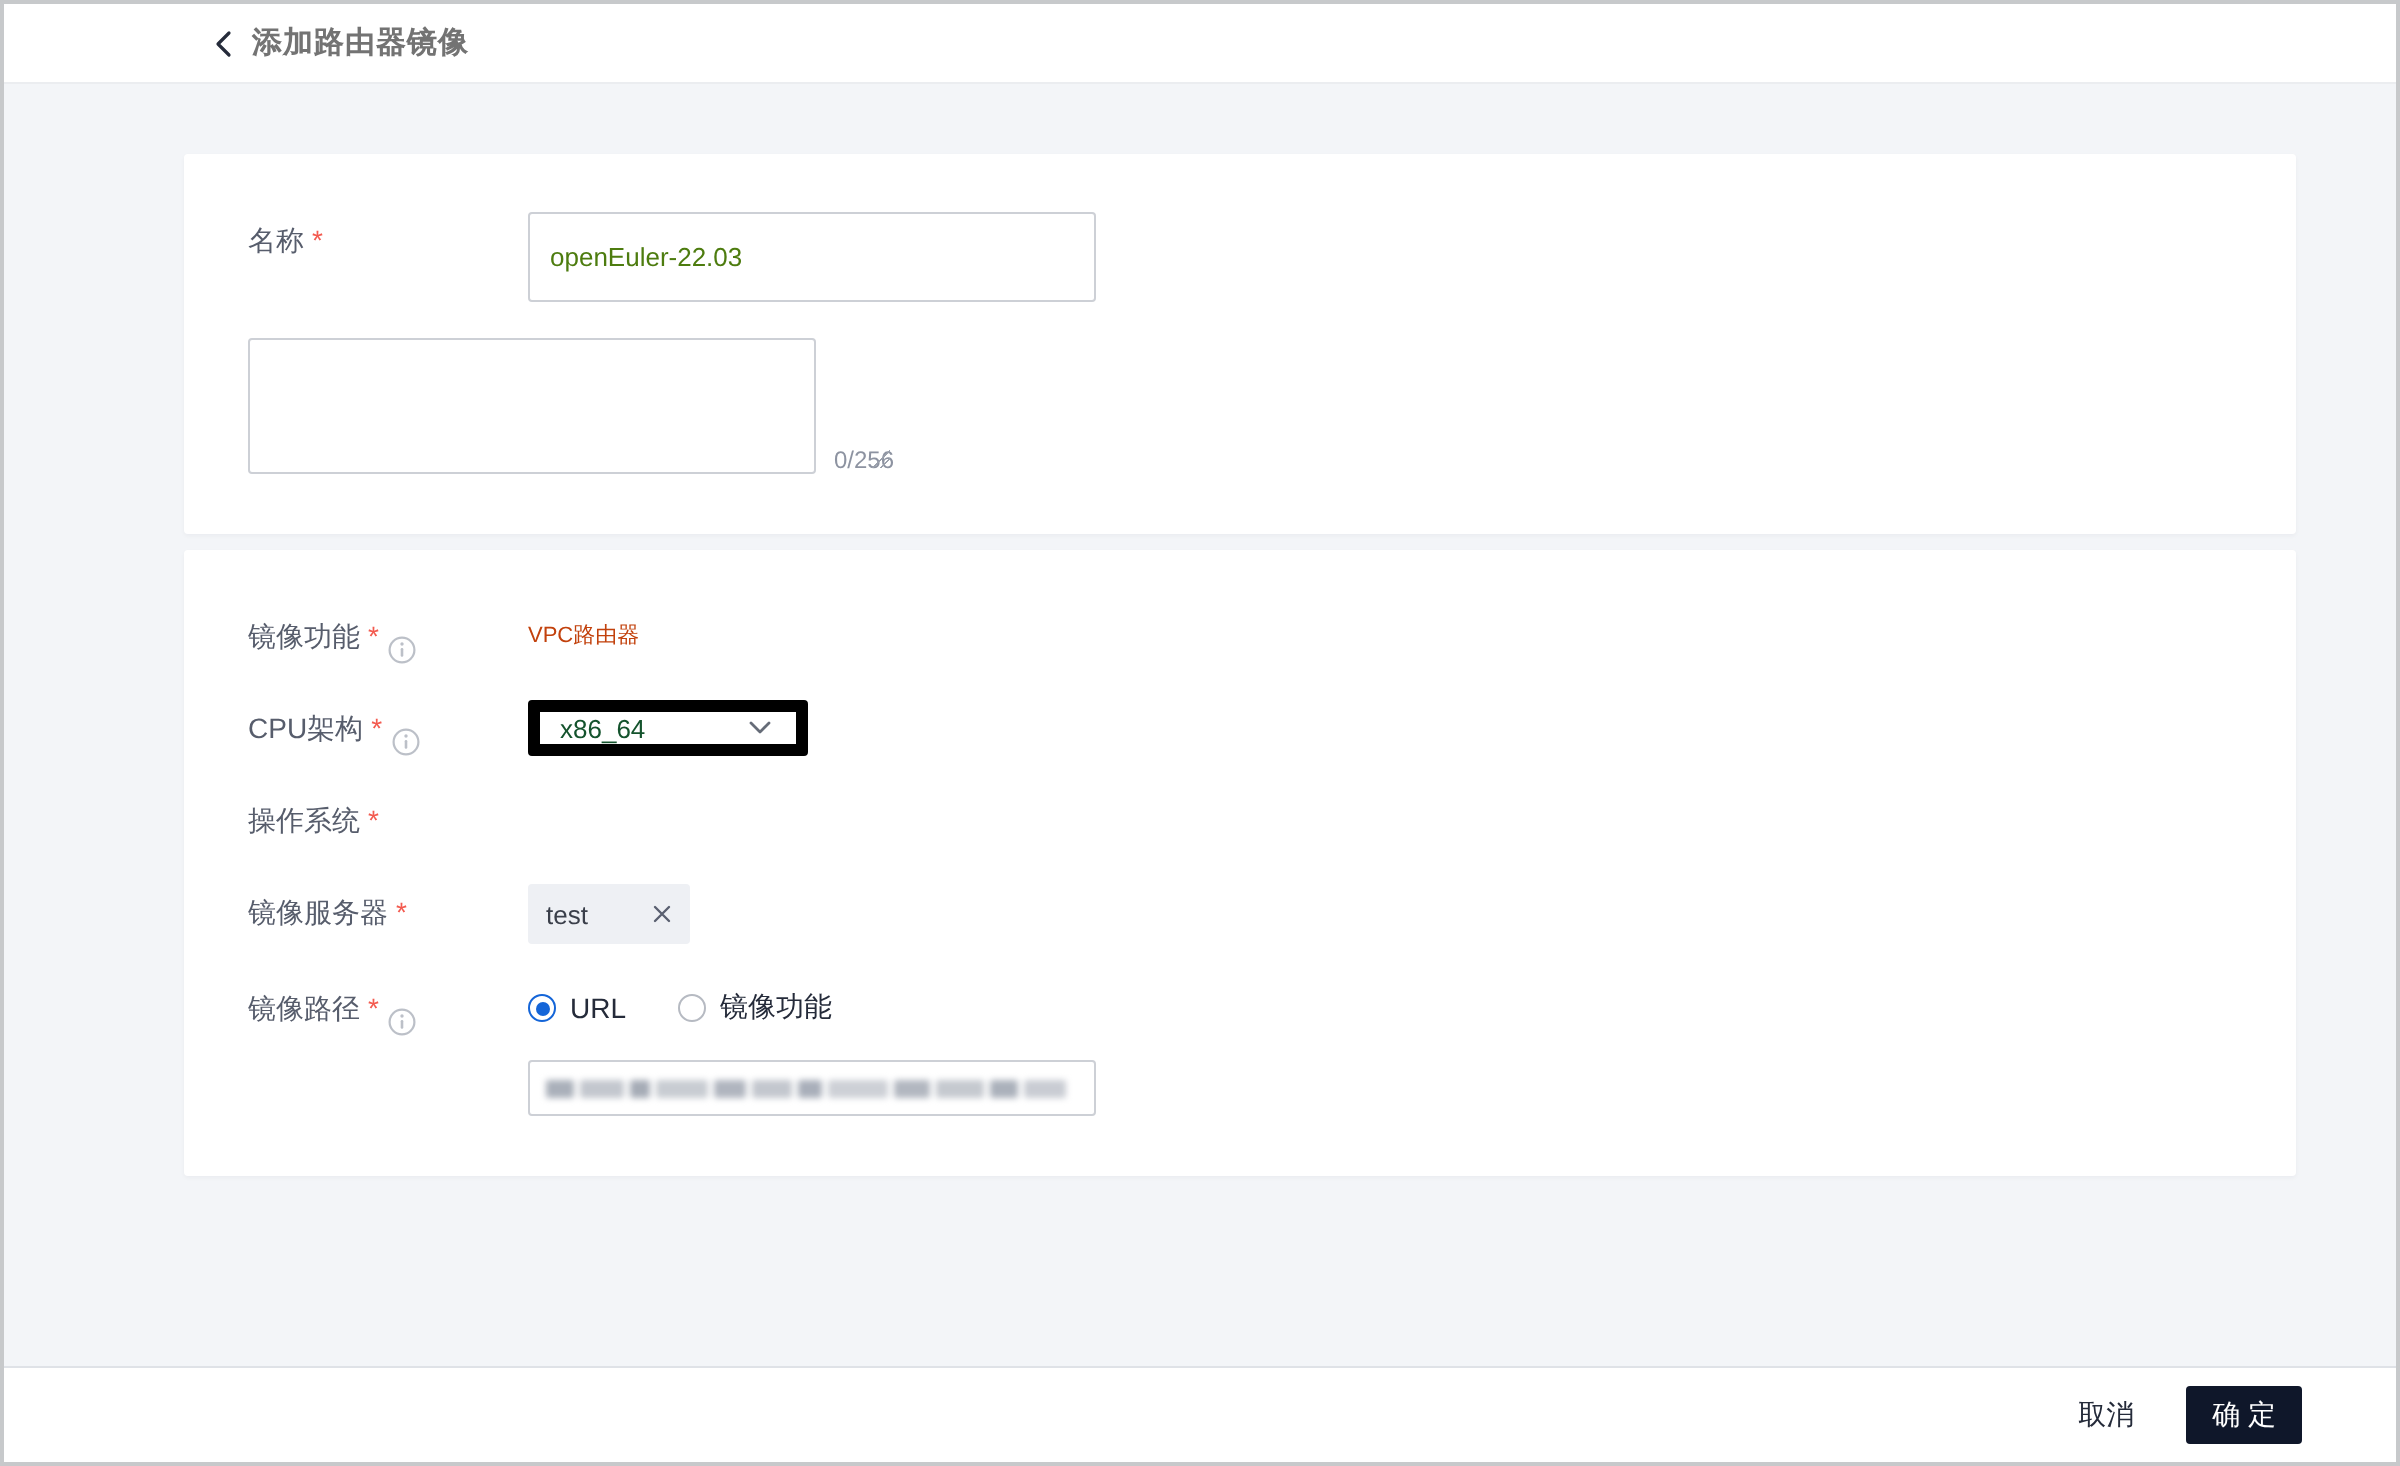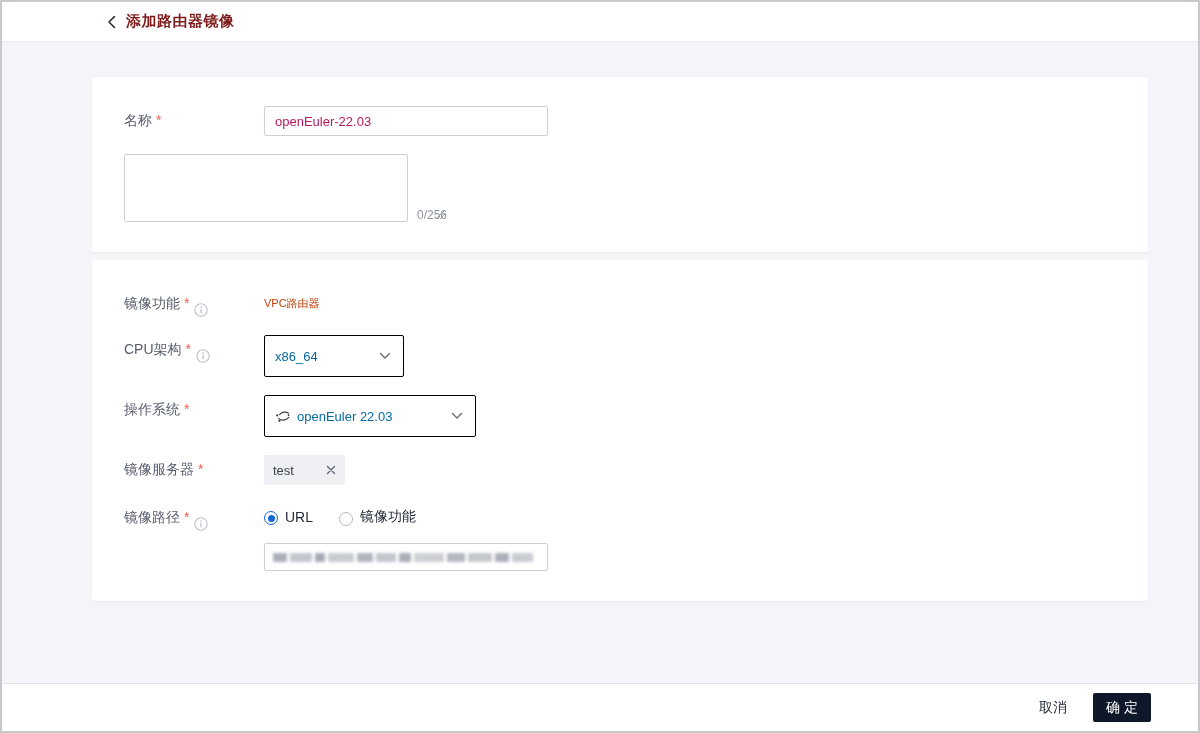--- a/index.html
+++ b/index.html
@@ -23,21 +23,21 @@
     border-bottom: 1px solid #ebedf0;
     display: flex; align-items: center;
     padding-left: 98px;
   }
   .back-btn {
     width: 22px; height: 22px;
     display: flex; align-items: center; justify-content: center;
     cursor: pointer; color: #252b3a;
   }
   .page-title {
-    font-weight: bold; font-size: 15px; color: #7f1d1d;
+    font-weight: bold; font-size: 15px; color: #737373;
     margin-left: 4px; letter-spacing: 0.5px;
   }
   
   .content { flex: 1 1 auto; overflow: hidden; padding-top: 35px; }
   .card {
     width: 1056px; margin-left: 90px;
     background: #ffffff; border-radius: 2px;
     box-shadow: 0 1px 2px rgba(20,30,50,0.04);
     padding: 29px 32px 12px 32px;
   }
@@ -52,65 +52,65 @@
   }
   .req { color: #f35b50; margin-left: 4px; font-size: 14px; line-height: 28px; }
   .info-icon {
     width: 14px; height: 14px; margin-left: 5px;
     color: #bcc0c8; flex: 0 0 14px;
     display: inline-flex; align-items: center;
   }
   .ctrl-col { display: flex; flex-direction: column; }
   
   .text-input {
-    width: 284px; height: 30px;
+    width: 284px; height: 45px;
     border: 1px solid #cdd0d6; border-radius: 2px;
     background: #fff; padding: 0 10px;
     font-family: "Liberation Sans", sans-serif;
-    font-size: 13px; color: #be185d; outline: none;
+    font-size: 13px; color: #4d7c0f; outline: none;
   }
   .textarea-wrap { position: relative; display: flex; align-items: flex-end; }
   .desc-textarea {
     width: 284px; height: 68px; resize: none;
     border: 1px solid #cdd0d6; border-radius: 2px;
     background: #fff; padding: 6px 10px;
     font-family: "Liberation Sans", sans-serif;
     font-size: 13px; color: #252b3a; outline: none;
   }
   .resize-handle {
     position: absolute; right: 2px; bottom: 3px;
     width: 9px; height: 9px; pointer-events: none;
     background:
       linear-gradient(135deg, transparent 48%, #9aa0ab 48%, #9aa0ab 54%, transparent 54%,
         transparent 70%, #9aa0ab 70%, #9aa0ab 76%, transparent 76%);
   }
   .counter { font-size: 12px; color: #8d93a1; margin-left: 9px; line-height: 14px; }
   
   .select-box {
-    height: 42px; border: 1px solid #000000; border-radius: 2px;
+    height: 28px; border: 6px solid #000000; border-radius: 2px;
     background: #fff; display: flex; align-items: center;
-    padding: 0 10px; cursor: pointer; font-size: 13px; color: #0369a1;
+    padding: 0 10px; cursor: pointer; font-size: 13px; color: #14532d;
   }
   .select-box .sel-text { flex: 1 1 auto; }
   .select-arch { width: 140px; }
   .select-os { width: 212px; }
   .chev { color: #666c78; flex: 0 0 14px; margin-left: 8px; display: inline-flex; }
   .os-logo { margin-right: 7px; display: inline-flex; flex: 0 0 15px; }
   .static-value { line-height: 28px; font-size: 11px; color: #c2410c; }
   
   .tag {
     display: inline-flex; align-items: center;
     background: #eef0f4; border-radius: 2px;
     height: 30px; padding: 0 9px;
     font-size: 13px; color: #3a3f4a; gap: 25px;
   }
   .tag-close { margin-left: 7px; display: inline-flex; cursor: pointer; color: #5a6070; }
   
   .radio-line { display: flex; align-items: center; height: 28px; }
-  .radio-opt { display: flex; align-items: flex-end; cursor: pointer; margin-right: 26px; }
+  .radio-opt { display: flex; align-items: center; cursor: pointer; margin-right: 26px; }
   .radio-circle {
     width: 14px; height: 14px; border-radius: 50%;
     border: 1px solid #b6bac2; background: #fff;
     display: flex; align-items: center; justify-content: center;
     flex: 0 0 14px;
   }
   .radio-opt.selected .radio-circle { border-color: #1465d8; }
   .radio-dot { width: 7px; height: 7px; border-radius: 50%; background: transparent; }
   .radio-opt.selected .radio-dot { background: #1465d8; }
   .radio-label { margin-left: 7px; font-size: 14px; color: #252b3a; }
@@ -230,37 +230,20 @@
                 <polyline points="1.5,1.5 6,6 10.5,1.5" fill="none" stroke="currentColor" stroke-width="1.4" stroke-linecap="round" stroke-linejoin="round"></polyline>
               </svg>
           </span>
         </div>
       </div>
 
       <div class="form-row">
         <div class="label-col">
           <span>操作系统</span>
           <span class="req">*</span>
-        </div>
-        <div class="select-box select-os">
-          <span class="os-logo">
-            <svg width="15" height="13" viewBox="0 0 15 13">
-              <path d="M13.5,3.2 C10.5,1.2 6.5,2 4.6,4.6" fill="none" stroke="#3a3f4a" stroke-width="1.2" stroke-linecap="round"></path>
-              <path d="M13.8,7.4 C11,10.6 6.2,10.9 3.6,8.4" fill="none" stroke="#3a3f4a" stroke-width="1.2" stroke-linecap="round"></path>
-              <circle cx="2.2" cy="5.4" r="1.1" fill="#3a3f4a"></circle>
-              <circle cx="4.4" cy="10.8" r="1.1" fill="#3a3f4a"></circle>
-              <circle cx="13.6" cy="5.2" r="0.9" fill="#3a3f4a"></circle>
-            </svg>
-          </span>
-          <span class="sel-text">openEuler 22.03</span>
-          <span class="chev">
-            <svg width="12" height="8" viewBox="0 0 12 8">
-                <polyline points="1.5,1.5 6,6 10.5,1.5" fill="none" stroke="currentColor" stroke-width="1.4" stroke-linecap="round" stroke-linejoin="round"></polyline>
-              </svg>
-          </span>
         </div>
       </div>
 
       <div class="form-row">
         <div class="label-col">
           <span>镜像服务器</span>
           <span class="req">*</span>
         </div>
         <div class="tag">
           <span>test</span>

